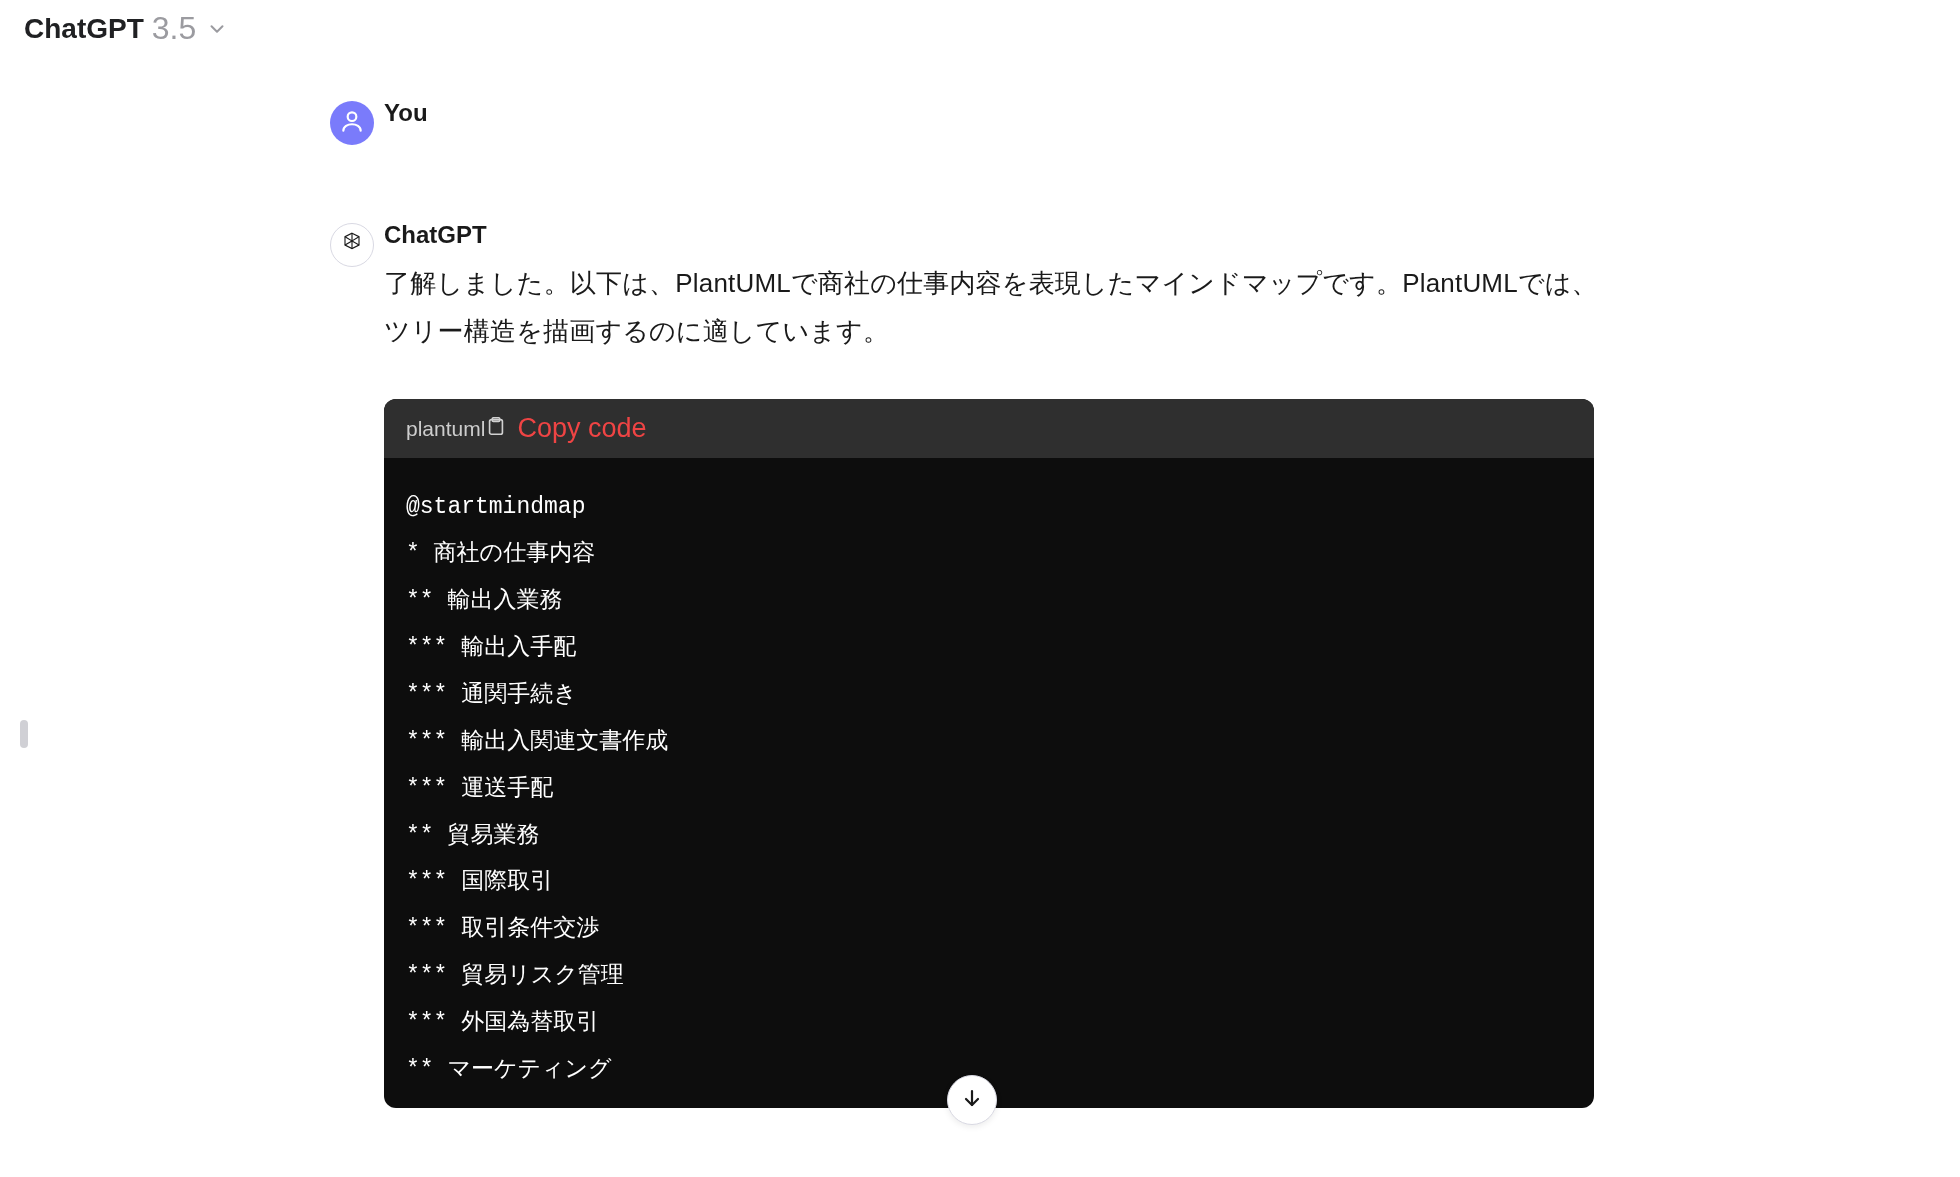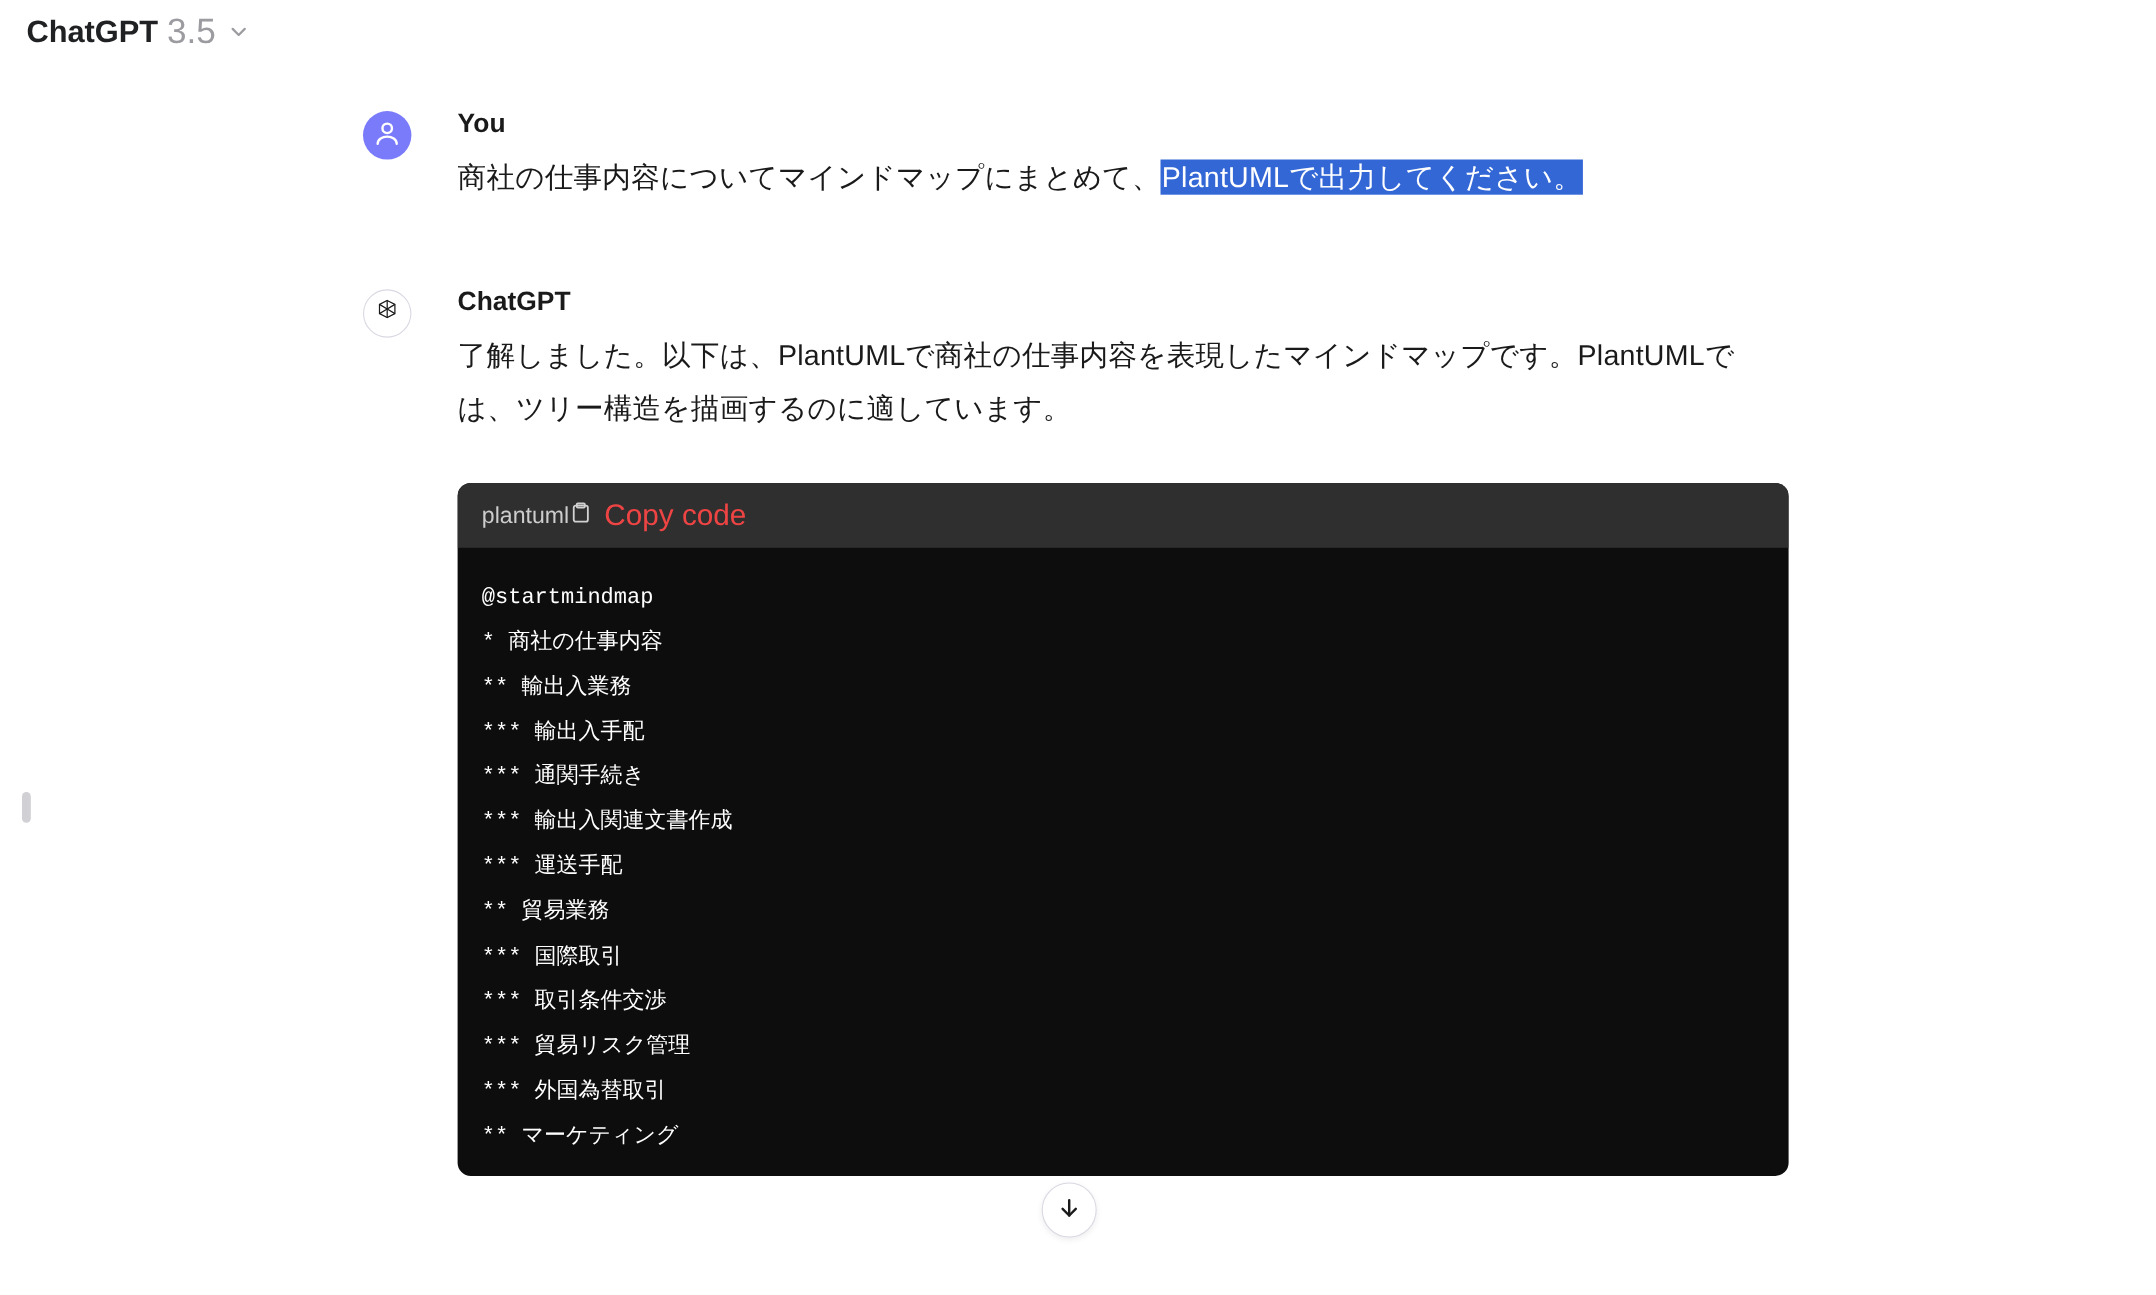--- a/index.html
+++ b/index.html
@@ -33,21 +33,21 @@
     align-items: center;
   }
   .header-chevron svg { width: 22px; height: 22px; }
   .conversation {
     margin-top: 42px;
     margin-left: 330px;
     width: 1290px;
   }
   .msg {
     display: flex;
-    gap: 42px;
+    gap: 10px;
     margin-bottom: 76px;
   }
   .avatar {
     width: 44px;
     height: 44px;
     border-radius: 50%;
     flex-shrink: 0;
     display: flex;
     align-items: center;
     justify-content: center;
@@ -103,21 +103,21 @@
     align-items: center;
     gap: 10px;
     color: #ef4444;
     font-size: 27px;
     cursor: pointer;
   }
   .copy-btn svg { width: 22px; height: 22px; }
   .code-body {
     padding: 26px 22px 14px 22px;
     font-family: ui-monospace, "SF Mono", Menlo, Consolas, "Liberation Mono", monospace;
-    font-size: 20px;
+    font-size: 23px;
     line-height: 2.04;
     color: #ffffff;
     white-space: pre;
   }
   .scroll-down {
     position: absolute;
     left: 947px;
     bottom: 52px;
     width: 50px;
     height: 50px;
@@ -162,21 +162,20 @@
     <div class="avatar avatar-user">
       <span>
         <svg viewBox="0 0 24 24" fill="none" stroke="#ffffff" stroke-width="2" stroke-linecap="round" stroke-linejoin="round">
           <circle cx="12" cy="8" r="4"></circle>
           <path d="M4 21c0-4 4-6 8-6s8 2 8 6"></path>
         </svg>
       </span>
     </div>
     <div class="msg-body">
       <div class="msg-author">You</div>
-      <div class="msg-text"><span>商社の仕事内容についてマインドマップにまとめて、</span><span class="highlight">PlantUMLで出力してください。</span></div>
     </div>
   </div>
 
   <div class="msg" style="margin-bottom:0;">
     <div class="avatar avatar-assistant">
       <span>
         <svg viewBox="0 0 40 40" fill="none" stroke="#1a1a1a" stroke-width="1.6">
           <path d="M20 6 L30 11 L30 23 L20 28 L10 23 L10 11 Z"></path>
           <path d="M20 6 L20 17 L30 23"></path>
           <path d="M10 11 L20 17 L30 11"></path>

